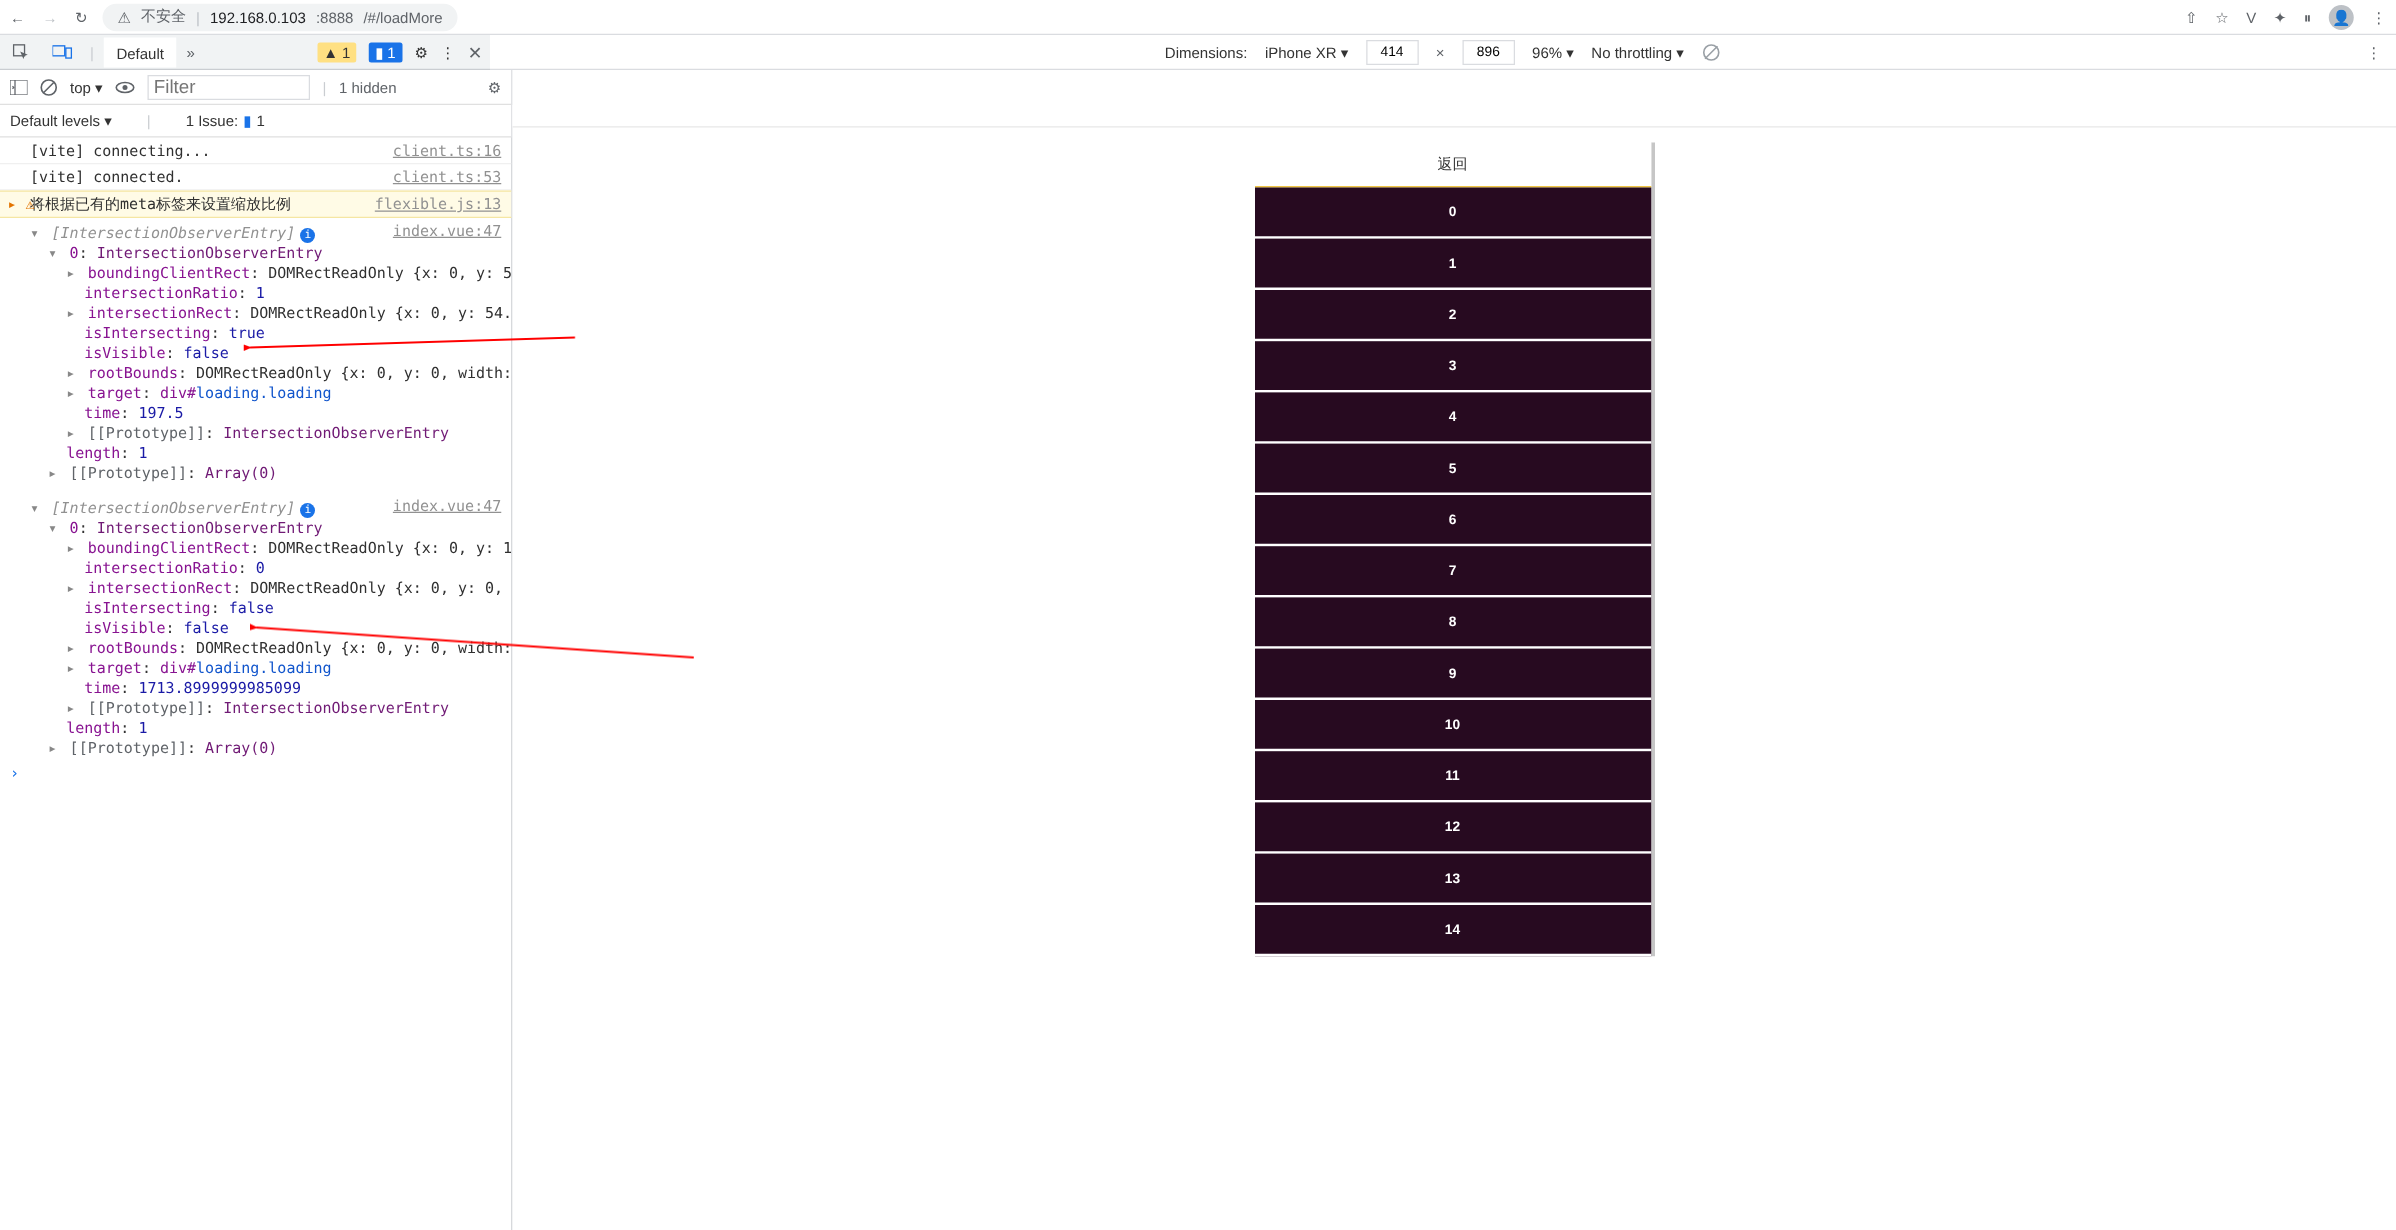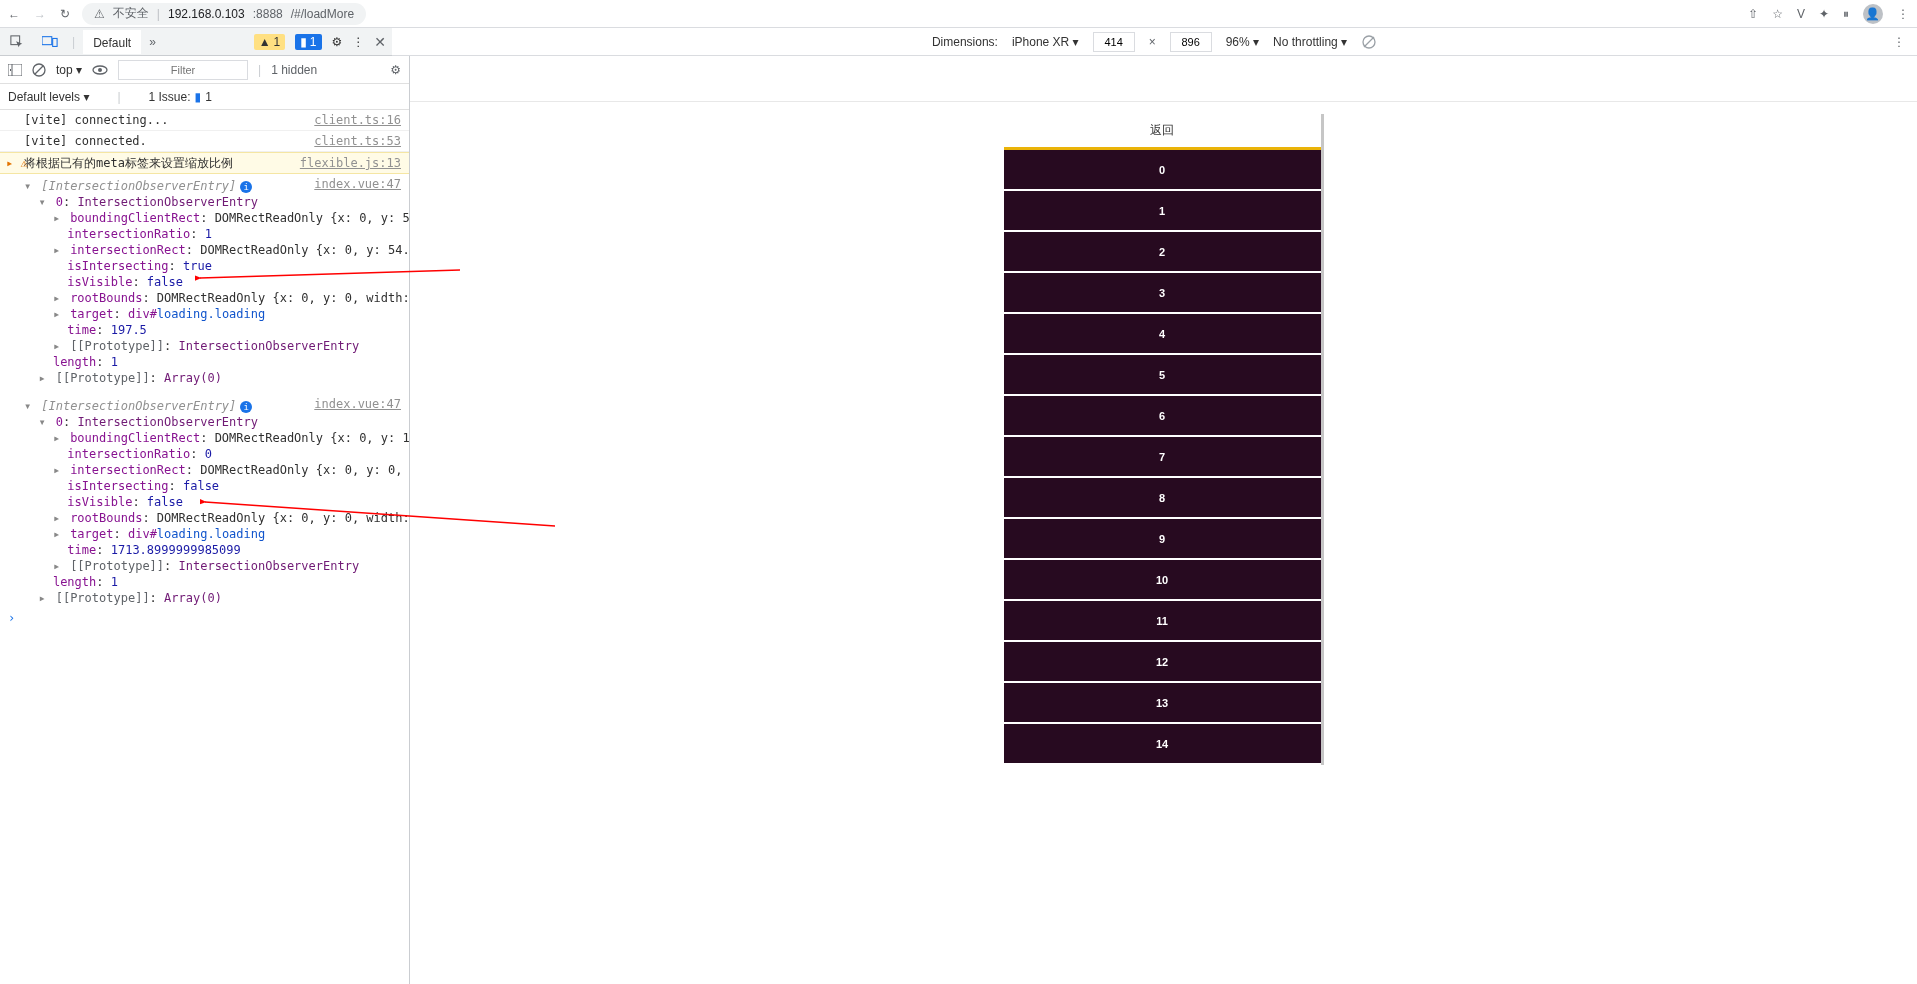--- a/index.html
+++ b/index.html
@@ -34,21 +34,21 @@
 .device-bar .dim-input { width: 42px; height: 20px; border: 1px solid #dadce0; text-align: center; font-size: 11px; }
 .device-bar .x { color: #5f6368; }
 .device-bar .sel { cursor: pointer; }
 .device-bar .offline-icon { color: #9aa0a6; }
 .device-bar .far-right { position: absolute; right: 12px; color: #5f6368; }
 
 
 .console-bar { height: 28px; background: #fff; border-bottom: 1px solid #e0e0e0; display: flex; align-items: center; padding: 0 8px; gap: 10px; }
 .console-bar .icon { color: #5f6368; cursor: pointer; }
 .console-bar .ctx { color: #333; cursor: pointer; }
-.console-bar .filter-input { width: 130px; height: 20px; border: 1px solid #dadce0; padding: 0 4px; font-size: 11px; text-align: center; }
+.console-bar .filter-input { width: 130px; height: 20px; border: 1px solid #dadce0; padding: 0 4px; font-size: 15px; }
 .console-bar .hidden-text { color: #5f6368; }
 
 
 .levels-bar { height: 26px; background: #fff; border-bottom: 1px solid #e0e0e0; display: flex; align-items: center; padding: 0 8px; gap: 28px; }
 .levels-bar .sel { color: #333; cursor: pointer; }
 .levels-bar .issue { color: #333; display: inline-flex; align-items: center; gap: 4px; }
 .levels-bar .issue .icn { color: #1a73e8; }
 
 
 .main { position: absolute; top: 56px; left: 0; right: 0; bottom: 0; display: flex; }
@@ -78,21 +78,21 @@
 .prompt { color: #1a73e8; padding: 2px 8px; }
 
 
 .arrow-svg { position: absolute; pointer-events: none; }
 
 
 .ruler { position: absolute; left: 0; right: 0; top: 28px; height: 18px; border-bottom: 1px solid #e8e8e8; background: #fff; }
 
 
 .device-frame { position: absolute; top: 58px; left: 50%; transform: translateX(-50%); width: 320px; background: #fff; border-right: 3px solid #c6c6c6; }
-.device-header { height: 36px; background: #fff; display: flex; align-items: center; justify-content: center; color: #333; font-size: 12px; border-bottom: 3px solid #eab308; }
+.device-header { height: 36px; background: #fff; display: flex; align-items: center; justify-content: center; color: #333; font-size: 12px; border-bottom: 1px solid #eab308; }
 .list-item-dark { height: 41px; background: #270a20; color: #fff; display: flex; align-items: center; justify-content: center; font-size: 11px; border-bottom: 2px solid #fff; font-weight: bold; }
 
 
 .preview-pane::-webkit-scrollbar, .device-wrap::-webkit-scrollbar { width: 8px; }
 
 svg { display: block; }
 </style>
 </head>
 <body>
 

